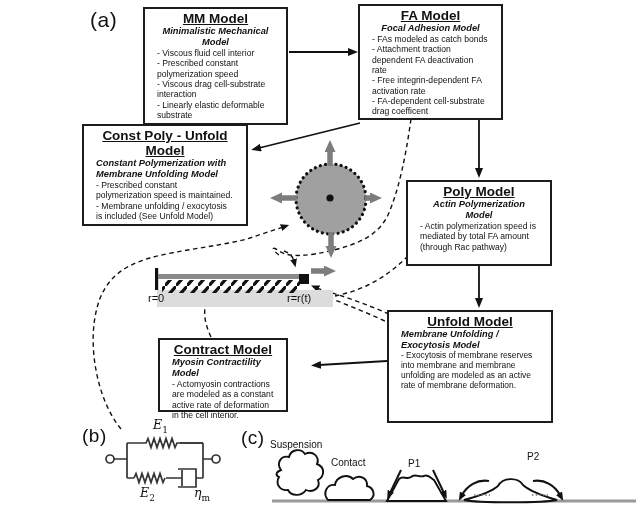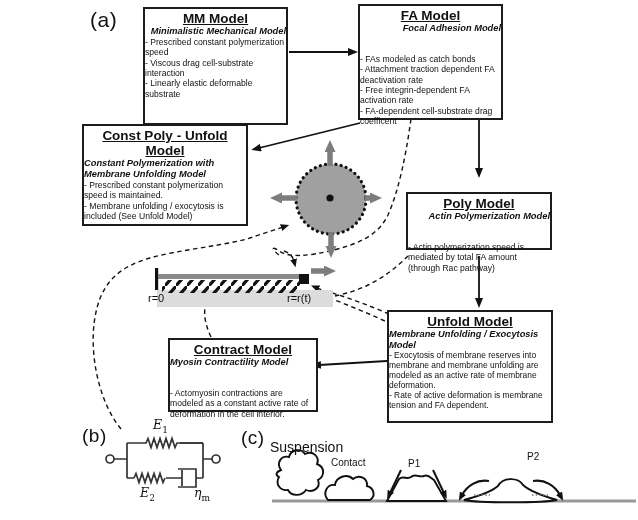--- a/index.html
+++ b/index.html
@@ -1,27 +1,27 @@
 <!DOCTYPE html>
 <html><head>
 <meta charset="utf-8">
 <style>
   html,body{margin:0;padding:0;background:#fff}
   .stage{position:relative;width:638px;height:520px;background:#fff;overflow:hidden;
          font-family:"Liberation Sans",sans-serif;color:#111}
   .layer{position:absolute;left:0;top:0}
   .box{position:absolute;border:2px solid #1c1c1c;background:#fff;box-sizing:border-box;
-       padding:2px 0;z-index:2}
+       padding:2px 12px;z-index:2}
   .title{font-weight:bold;text-decoration:underline;text-align:center;
          font-size:13.5px;line-height:1.12}
   .subtitle{font-weight:bold;font-style:italic;font-size:9.3px;line-height:1.18}
-  .center{text-align:right}
+  .center{text-align:center}
   .bullet{font-size:8.6px;line-height:1.2}
   .bullet.sm{font-size:8.4px;line-height:1.18}
-  .gap{margin-top:20px}
+  .gap{margin-top:0}
   .lbl{position:absolute;white-space:nowrap;z-index:3}
   .panel-lbl{font-size:21px;letter-spacing:0.5px}
   .math{font-family:"DejaVu Serif",serif;font-style:italic;font-size:12.5px}
   .math sub{font-size:9px;font-style:normal}
   svg{display:block}
 </style>
 </head>
 <body>
 
 <div class="stage">
@@ -106,20 +106,21 @@
       <g stroke-width="2.2" fill="none">
         <path d="M489,481 C477,479 467,486 462,495" marker-end="url(#mbs)"></path>
         <path d="M533,481 C545,479 555,486 560,495" marker-end="url(#mbs)"></path>
       </g>
     </g>
   </svg>
 
   <div class="box" style="left:143px;top:7px;width:145px;height:118px">
     <div class="title">MM Model</div>
     <div class="subtitle center">Minimalistic Mechanical Model</div>
+    <div class="bullet">- Viscous fluid cell interior</div>
     <div class="bullet">- Prescribed constant polymerization speed</div>
     <div class="bullet">- Viscous drag cell-substrate interaction</div>
     <div class="bullet">- Linearly elastic deformable substrate</div>
   </div>
 
   <div class="box" style="left:358px;top:4px;width:145px;height:116px">
     <div class="title">FA Model</div>
     <div class="subtitle center">Focal Adhesion Model</div>
     <div class="bullet gap">- FAs modeled as catch bonds</div>
     <div class="bullet">- Attachment traction dependent FA deactivation rate</div>
@@ -127,34 +128,33 @@
     <div class="bullet">- FA-dependent cell-substrate drag coefficent</div>
   </div>
 
   <div class="box" style="left:82px;top:124px;width:166px;height:102px">
     <div class="title">Const Poly - Unfold Model</div>
     <div class="subtitle">Constant Polymerization with Membrane Unfolding Model</div>
     <div class="bullet">- Prescribed constant polymerization speed is maintained.</div>
     <div class="bullet">- Membrane unfolding / exocytosis is included (See Unfold Model)</div>
   </div>
 
-  <div class="box" style="left:406px;top:192px;width:146px;height:58px">
+  <div class="box" style="left:406px;top:180px;width:146px;height:86px">
     <div class="title">Poly Model</div>
     <div class="subtitle center">Actin Polymerization Model</div>
     <div class="bullet gap">- Actin polymerization speed is mediated by total FA amount (through Rac pathway)</div>
   </div>
 
   <div class="box" style="left:387px;top:310px;width:166px;height:113px">
     <div class="title">Unfold Model</div>
     <div class="subtitle">Membrane Unfolding / Exocytosis Model</div>
     <div class="bullet sm">- Exocytosis of membrane reserves into membrane and membrane unfolding are modeled as an active rate of membrane deformation.</div>
-    <div class="bullet sm">- Rate of active deformation is membrane tension and FA dependent.</div>
   </div>
 
-  <div class="box" style="left:168px;top:338px;width:150px;height:74px">
+  <div class="box" style="left:158px;top:338px;width:130px;height:74px">
     <div class="title">Contract Model</div>
     <div class="subtitle">Myosin Contractility Model</div>
     <div class="bullet gap">- Actomyosin contractions are modeled as a constant active rate of deformation in the cell interior.</div>
   </div>
 
   <div class="lbl panel-lbl" style="left:90px;top:8px">(a)</div>
   <div class="lbl panel-lbl" style="left:82px;top:425px;font-size:19px">(b)</div>
   <div class="lbl panel-lbl" style="left:241px;top:427px;font-size:19px">(c)</div>
 
   <div class="lbl" style="left:148px;top:292px;font-size:11px">r=0</div>
@@ -163,18 +163,18 @@
   <div class="lbl math" style="left:153px;top:417px">
     <span>E</span><sub>1</sub>
   </div>
   <div class="lbl math" style="left:140px;top:485px">
     <span>E</span><sub>2</sub>
   </div>
   <div class="lbl math" style="left:194px;top:485px">
     <span>η</span><sub>m</sub>
   </div>
 
-  <div class="lbl" style="left:270px;top:439px;font-size:14px">Suspension</div>
+  <div class="lbl" style="left:270px;top:439px;font-size:10px">Suspension</div>
   <div class="lbl" style="left:331px;top:457px;font-size:10px">Contact</div>
   <div class="lbl" style="left:408px;top:458px;font-size:10px">P1</div>
   <div class="lbl" style="left:527px;top:451px;font-size:10px">P2</div>
 
 </div>
 
 </body></html>

